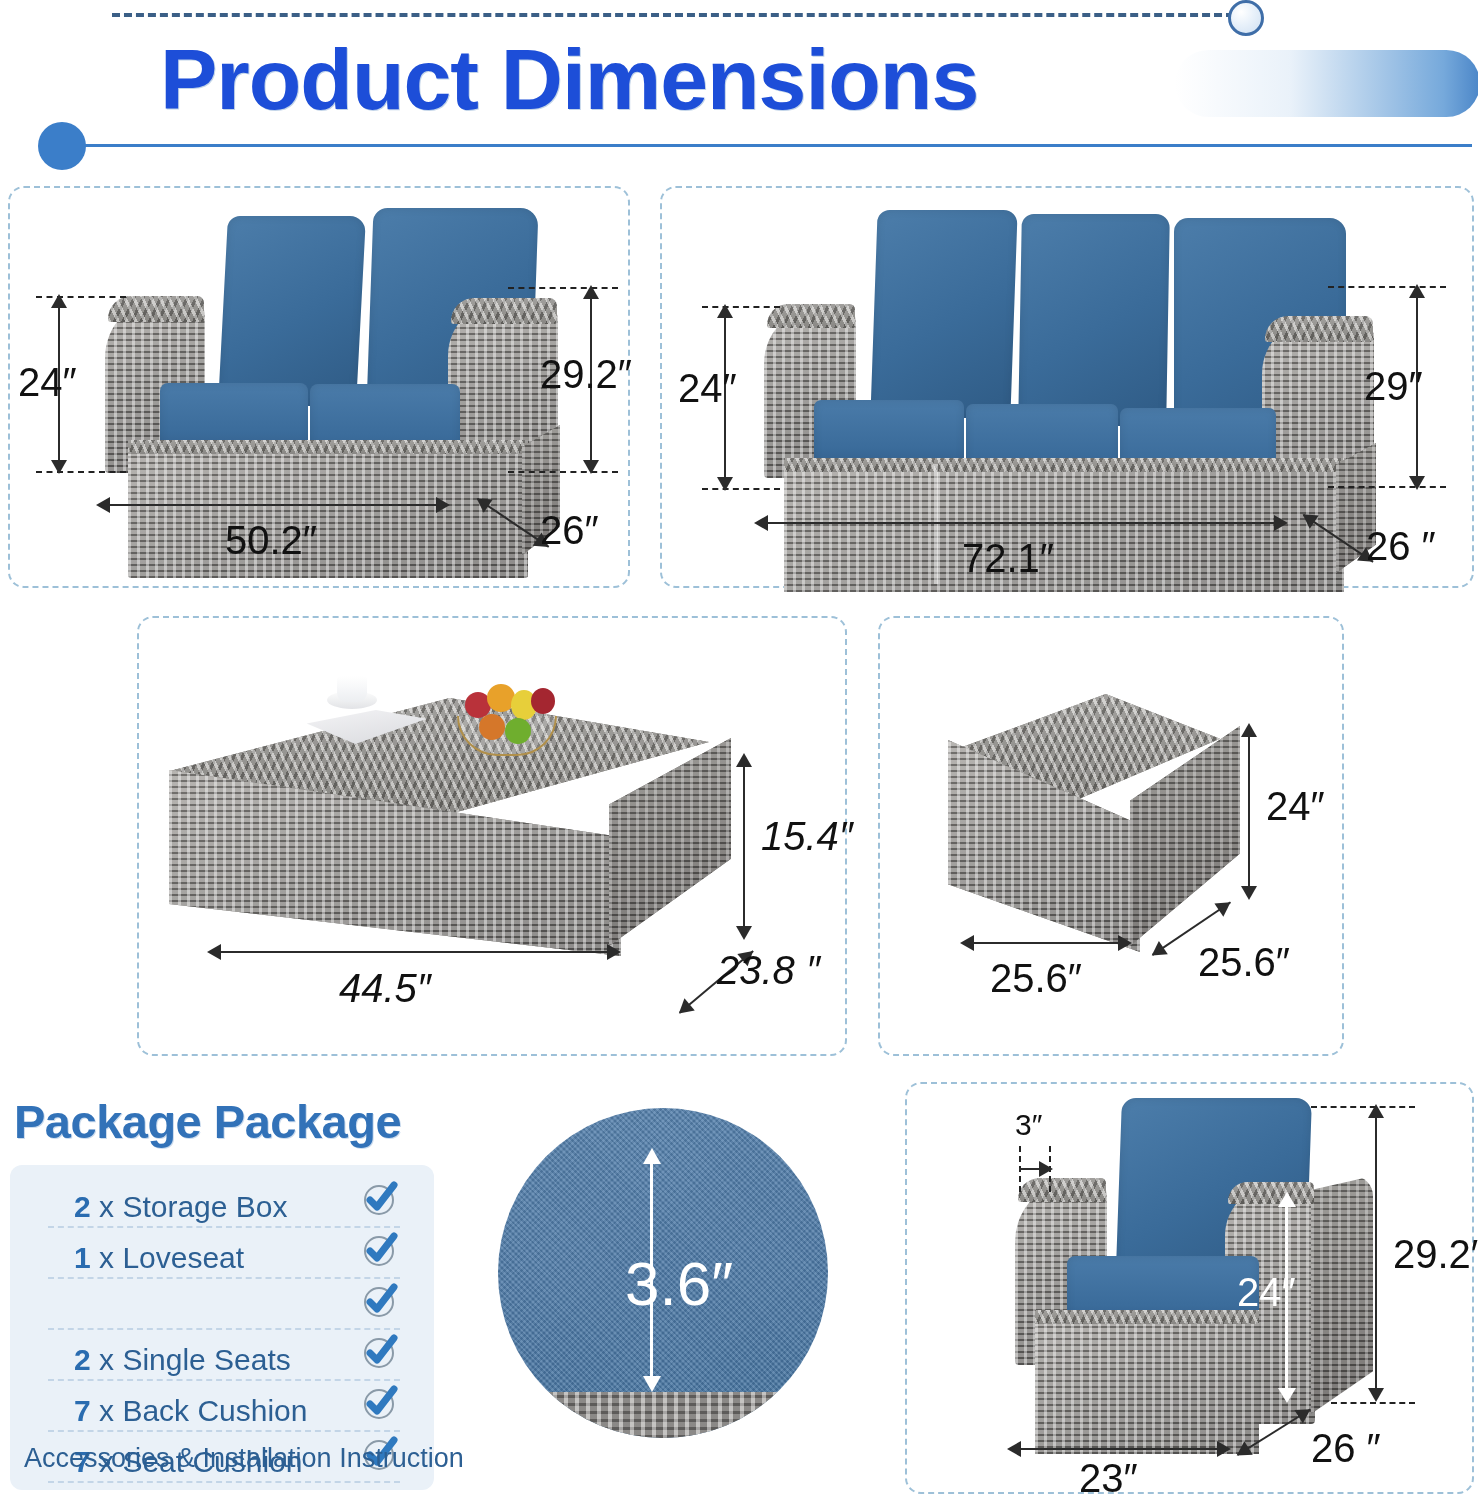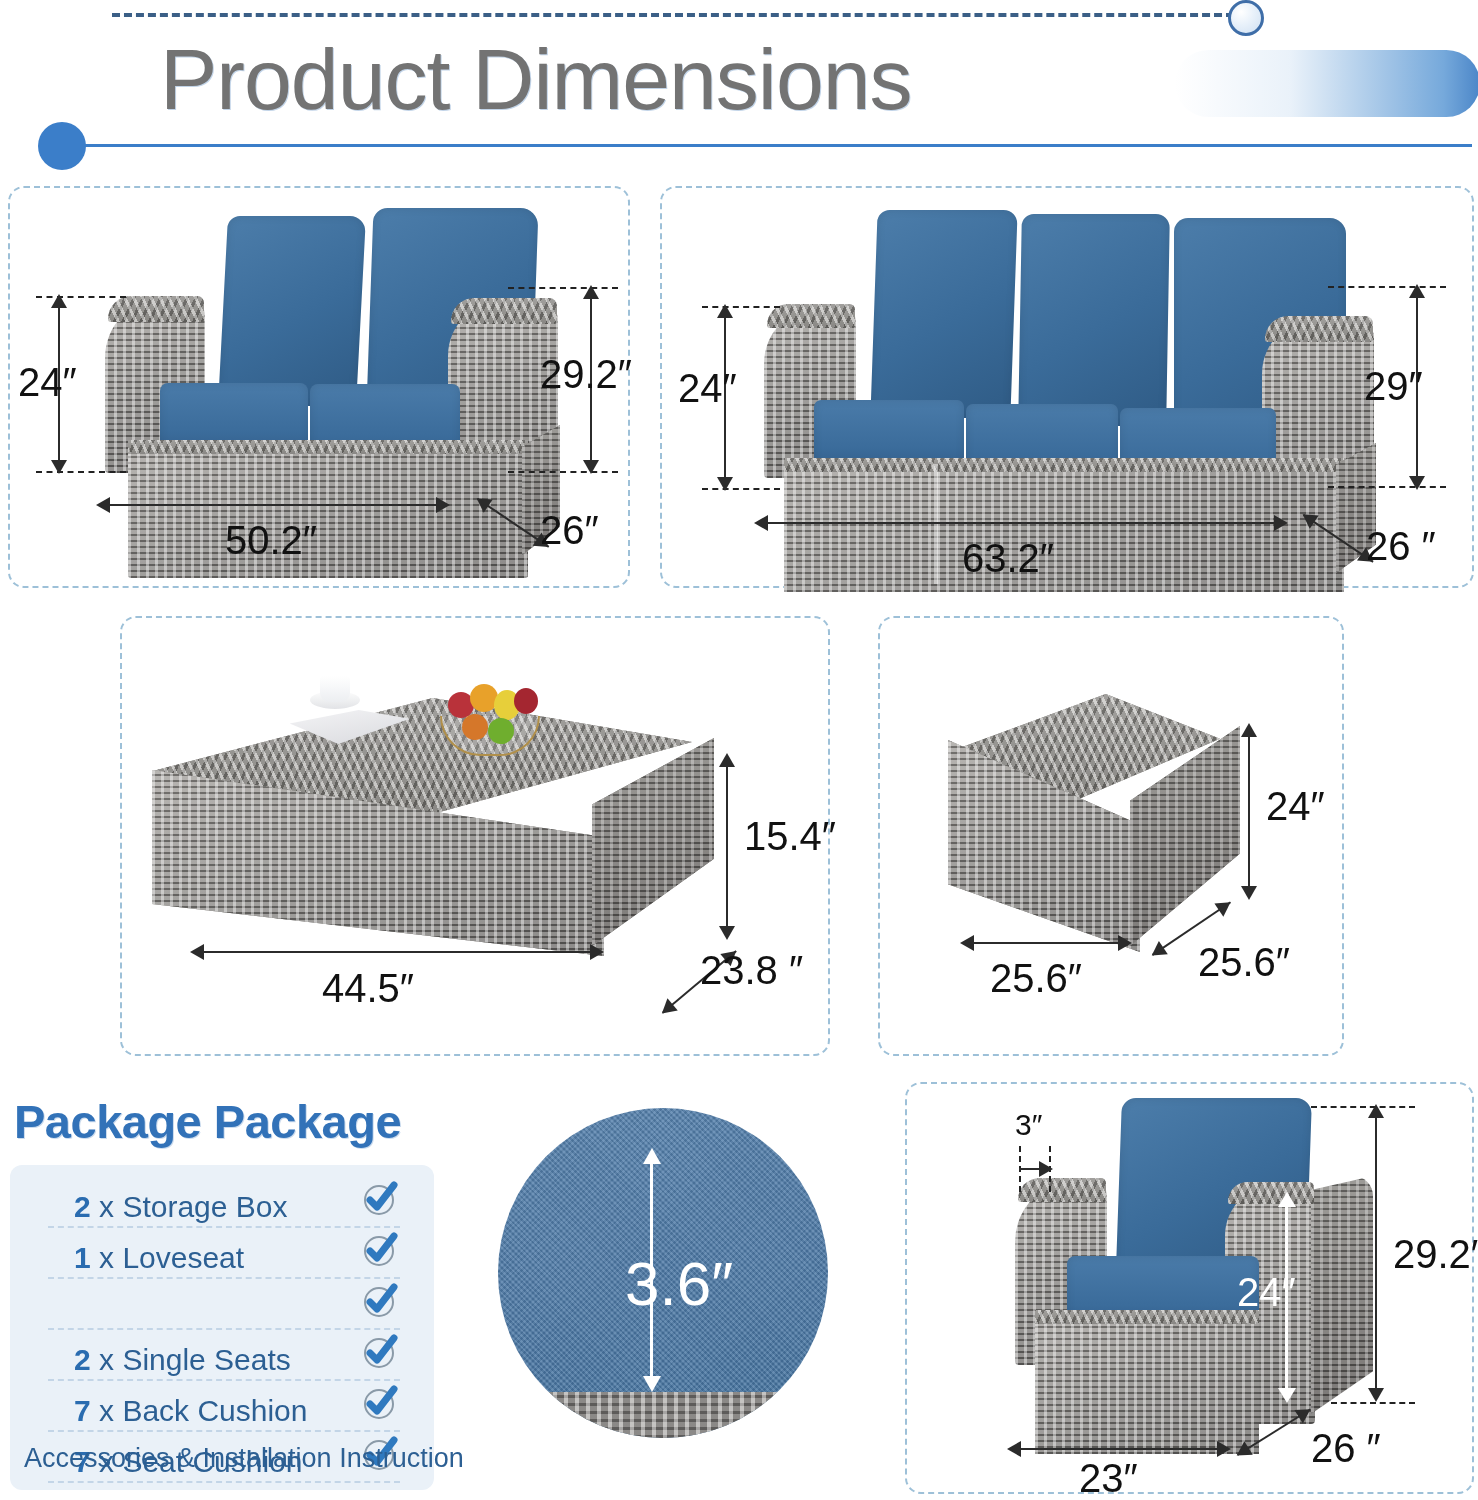--- a/index.html
+++ b/index.html
@@ -9,22 +9,22 @@
   
   #header{position:absolute;left:0;top:0;width:1478px;height:178px;}
   #hdr-dash{position:absolute;left:112px;top:13px;width:1122px;height:0;
             border-top:4px dashed #3b5f86;}
   #hdr-circle{position:absolute;left:1228px;top:0px;width:30px;height:30px;border-radius:50%;
             border:3px solid #3f6ea8;
             background:radial-gradient(circle at 34% 30%,#ffffff 0%,#e8f1fa 45%,#cfe0f2 100%);}
   #hdr-gradbar{position:absolute;left:1175px;top:50px;width:305px;height:67px;
             border-radius:34px;
             background:linear-gradient(to right,rgba(255,255,255,0) 0%,rgba(207,225,243,.45) 38%,#76a9db 88%,#4b86c8 100%);}
-  #hdr-title{position:absolute;left:160px;top:30px;font-size:86px;font-weight:normal;
-             color:#737373;letter-spacing:-1px;white-space:nowrap;
+  #hdr-title{position:absolute;left:160px;top:30px;font-size:86px;font-weight:bold;
+             color:#1d4ed8;letter-spacing:-1px;white-space:nowrap;
              text-shadow:1px 1px 0 rgba(120,160,205,.45);}
   #hdr-dot{position:absolute;left:38px;top:122px;width:48px;height:48px;border-radius:50%;
              background:#3b7ec9;}
   #hdr-line{position:absolute;left:72px;top:144px;width:1400px;height:0;border-top:3px solid #3b7ec9;}
 
   
   .panel{position:absolute;border:2px dashed #9dc0d8;border-radius:16px;background:#fff;}
 
   
   .dim{position:absolute;font-size:40px;color:#111;white-space:nowrap;
@@ -206,31 +206,31 @@
   <div class="dashline" style="left:666px;top:98px;width:118px;"></div>
   <div class="dashline" style="left:666px;top:298px;width:118px;"></div>
   <div class="dl v" style="left:754px;top:110px;height:180px;"></div>
   <div class="arr up" style="left:747px;top:96px;"></div>
   <div class="arr down" style="left:747px;top:288px;"></div>
   <div class="dim" style="left:702px;top:176px;">29″</div>
 
   <div class="dl h" style="left:104px;top:334px;width:510px;"></div>
   <div class="arr left" style="left:92px;top:327px;"></div>
   <div class="arr right" style="left:612px;top:327px;"></div>
-  <div class="dim" style="left:300px;top:348px;">63.2″</div>
+  <div class="dim" style="left:300px;top:348px;">72.1″</div>
 
   <div class="diag" style="left:642px;top:326px;transform:rotate(34deg);">
     <div class="bar" style="width:84px;"></div>
     <div class="a1"></div>
     <div class="a2" style="left:70px;"></div>
   </div>
   <div class="dim" style="left:704px;top:336px;">26 ″</div>
 </div>
 
-<div class="panel" style="left:120px;top:616px;width:706px;height:436px;">
+<div class="panel" style="left:137px;top:616px;width:706px;height:436px;font-style:italic;">
 
   <div class="furn" style="left:0;top:0;width:706px;height:436px;">
 
     <div class="furn wicker-top" style="left:30px;top:80px;width:540px;height:122px;
          clip-path:polygon(0 60%,52% 0,100% 36%,48% 100%);"></div>
 
     <div class="furn wicker" style="left:30px;top:152px;width:452px;height:186px;
          clip-path:polygon(0 0,100% 36%,100% 100%,0 72%);"></div>
 
     <div class="furn wicker-side" style="left:470px;top:120px;width:122px;height:208px;

